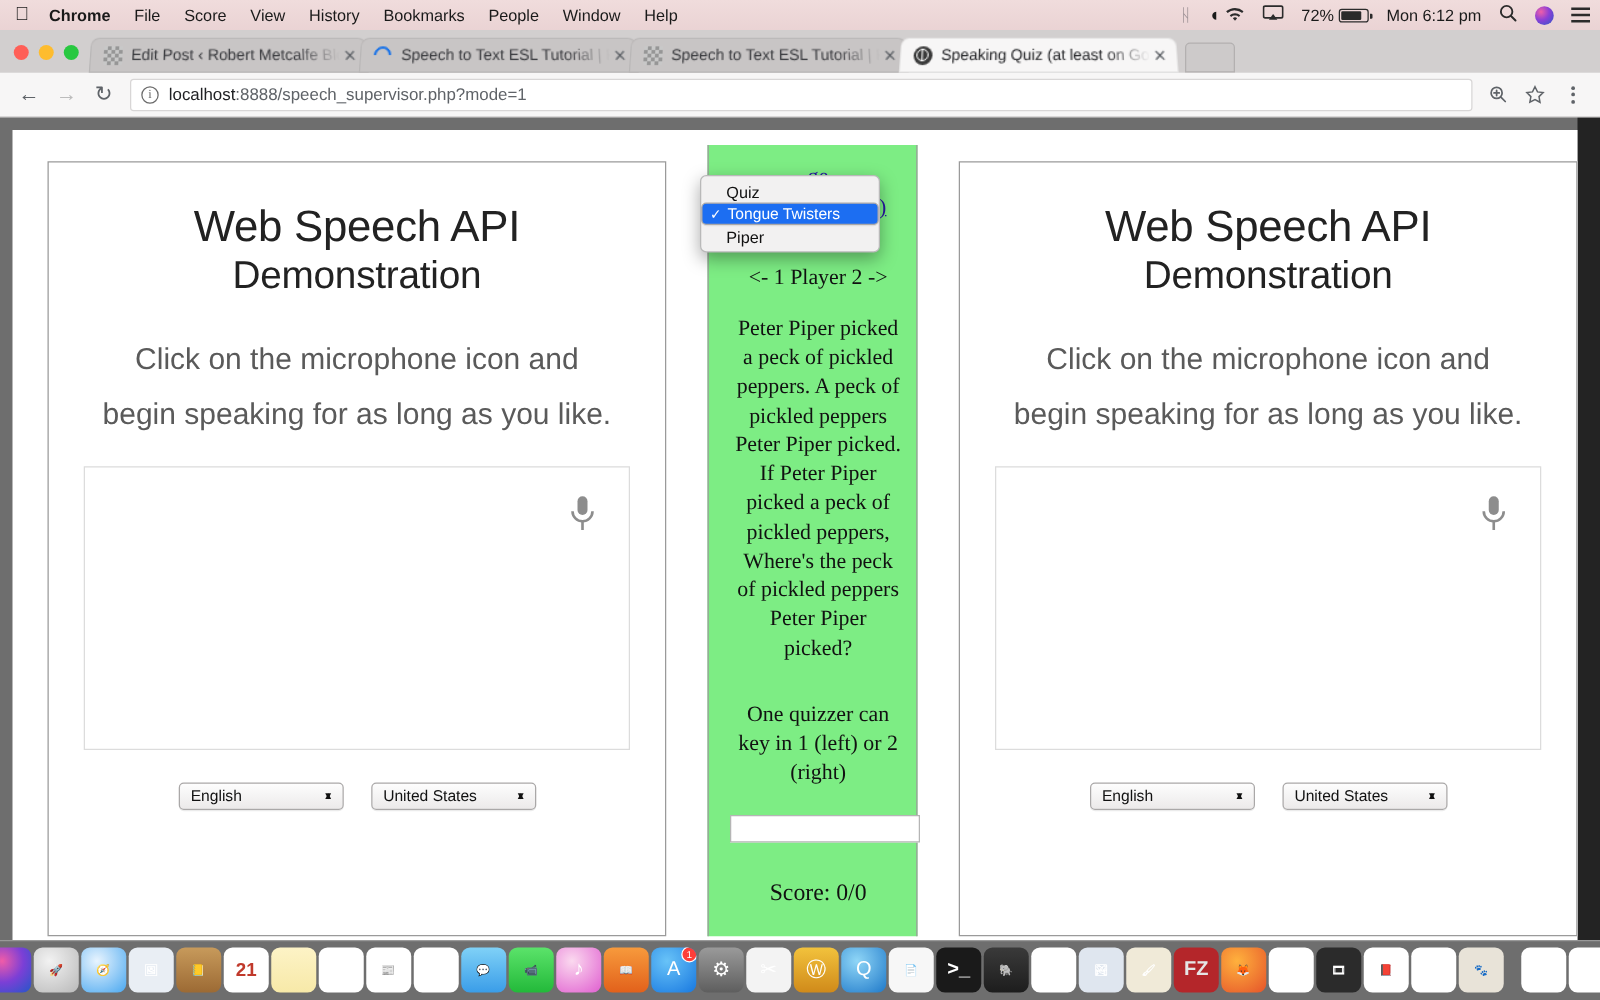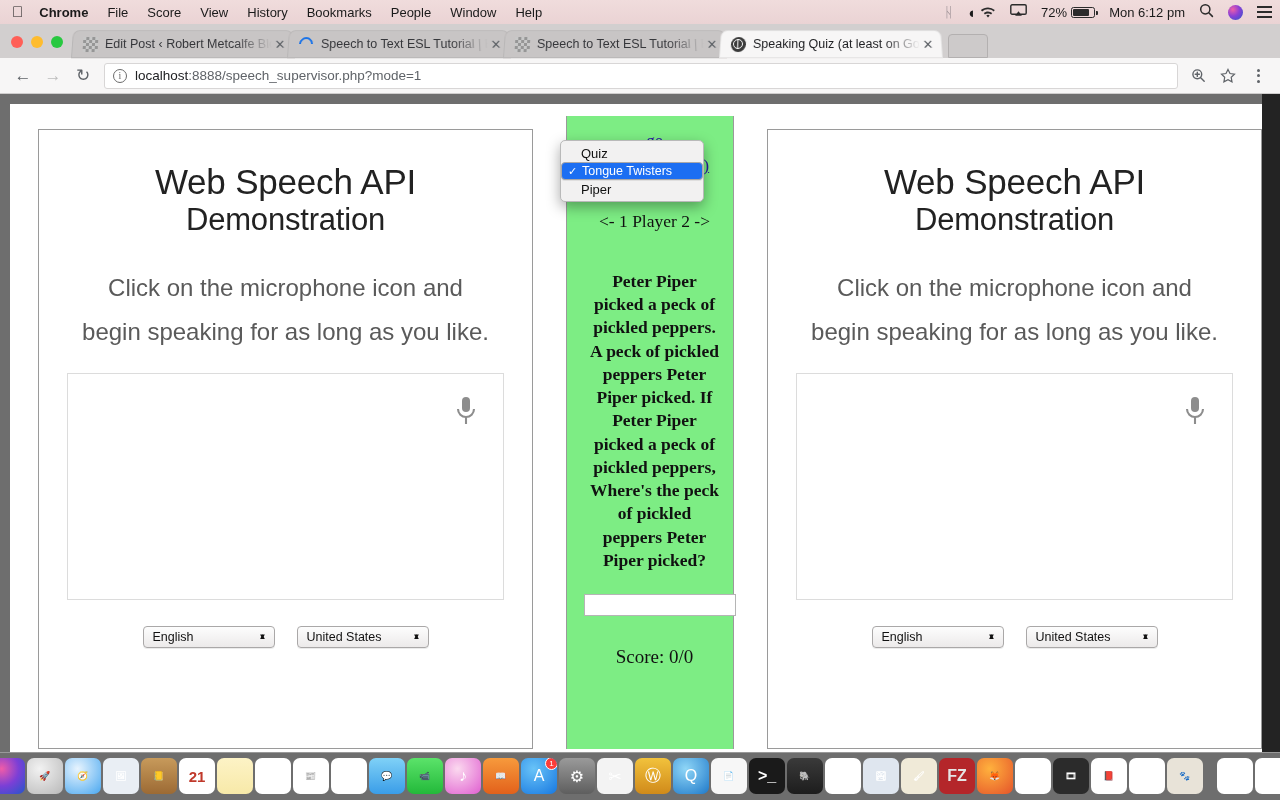--- a/index.html
+++ b/index.html
@@ -97,21 +97,21 @@
   .sel { position: relative; height: 22px; min-width: 132px; background: linear-gradient(180deg,#fdfdfd,#eceaea);
          border: 1px solid #aaa8a8; border-radius: 4px; font-size: 12.5px; color: #111;
          display: flex; align-items: center; padding: 0 24px 0 9px; box-shadow: 0 1px 0 rgba(0,0,0,.08); }
   .sel .arrows { position: absolute; right: 7px; top: 50%; transform: translateY(-50%);
                  display: flex; flex-direction: column; gap: 2px; line-height: 0; font-size: 8px; color: #111; }
 
   
   .c-inner { text-align: center; padding: 12px 8px 0 17px; font-family: "Liberation Serif", serif; color: #111; }
   .c-link { display: block; font-size: 17.5px; color: #2818a0; text-decoration: underline; line-height: 1.45; }
   .c-players { font-size: 17.5px; margin-top: 32px; }
-  .c-twister { font-size: 17.5px; font-weight: bold; line-height: 1.33; margin-top: 38px; padding: 0 4px; }
+  .c-twister { font-size: 17.5px; font-weight: normal; line-height: 1.33; margin-top: 19px; padding: 0 4px; }
   .c-note { font-size: 17.5px; line-height: 1.33; margin-top: 30px; }
   .c-input { width: 152px; height: 22px; background: #fff; border: 1px solid #b5b5b5; margin: 22px auto 0 auto; }
   .c-score { font-size: 19px; margin-top: 30px; }
 
   
   #popup { position: absolute; left: 560px; top: 116px; width: 144px;
            background: #f2f1f1; border: 1px solid #b9b9b9; border-radius: 5px;
            box-shadow: 0 5px 14px rgba(0,0,0,.34); padding: 3px 0; z-index: 50; font-size: 13px; color: #111; }
   #popup .opt { height: 18px; display: flex; align-items: center; padding: 0 8px 0 6px; white-space: nowrap; }
   #popup .opt .chk { width: 14px; flex: 0 0 14px; font-size: 11px; }
@@ -291,20 +291,21 @@
           </div>
 
           <div class="panel-center">
             <div class="c-inner">
               <a class="c-link">
                 <span>ge</span><br>
                 <span>Speech to Text)</span>
               </a>
               <div class="c-players">&lt;- 1 Player 2 -&gt;</div>
               <div class="c-twister">Peter Piper picked a peck of pickled peppers. A peck of pickled peppers Peter Piper picked. If Peter Piper picked a peck of pickled peppers, Where's the peck of pickled peppers Peter Piper picked?</div>
+              <div class="c-note">One quizzer can key in 1 (left) or 2 (right)</div>
               <div class="c-input"></div>
               <div class="c-score">Score: 0/0</div>
             </div>
           </div>
 
           <div class="panel panel-right">
             <div class="h1">
               <div>Web Speech API</div>
               <div class="l2">Demonstration</div>
             </div>

